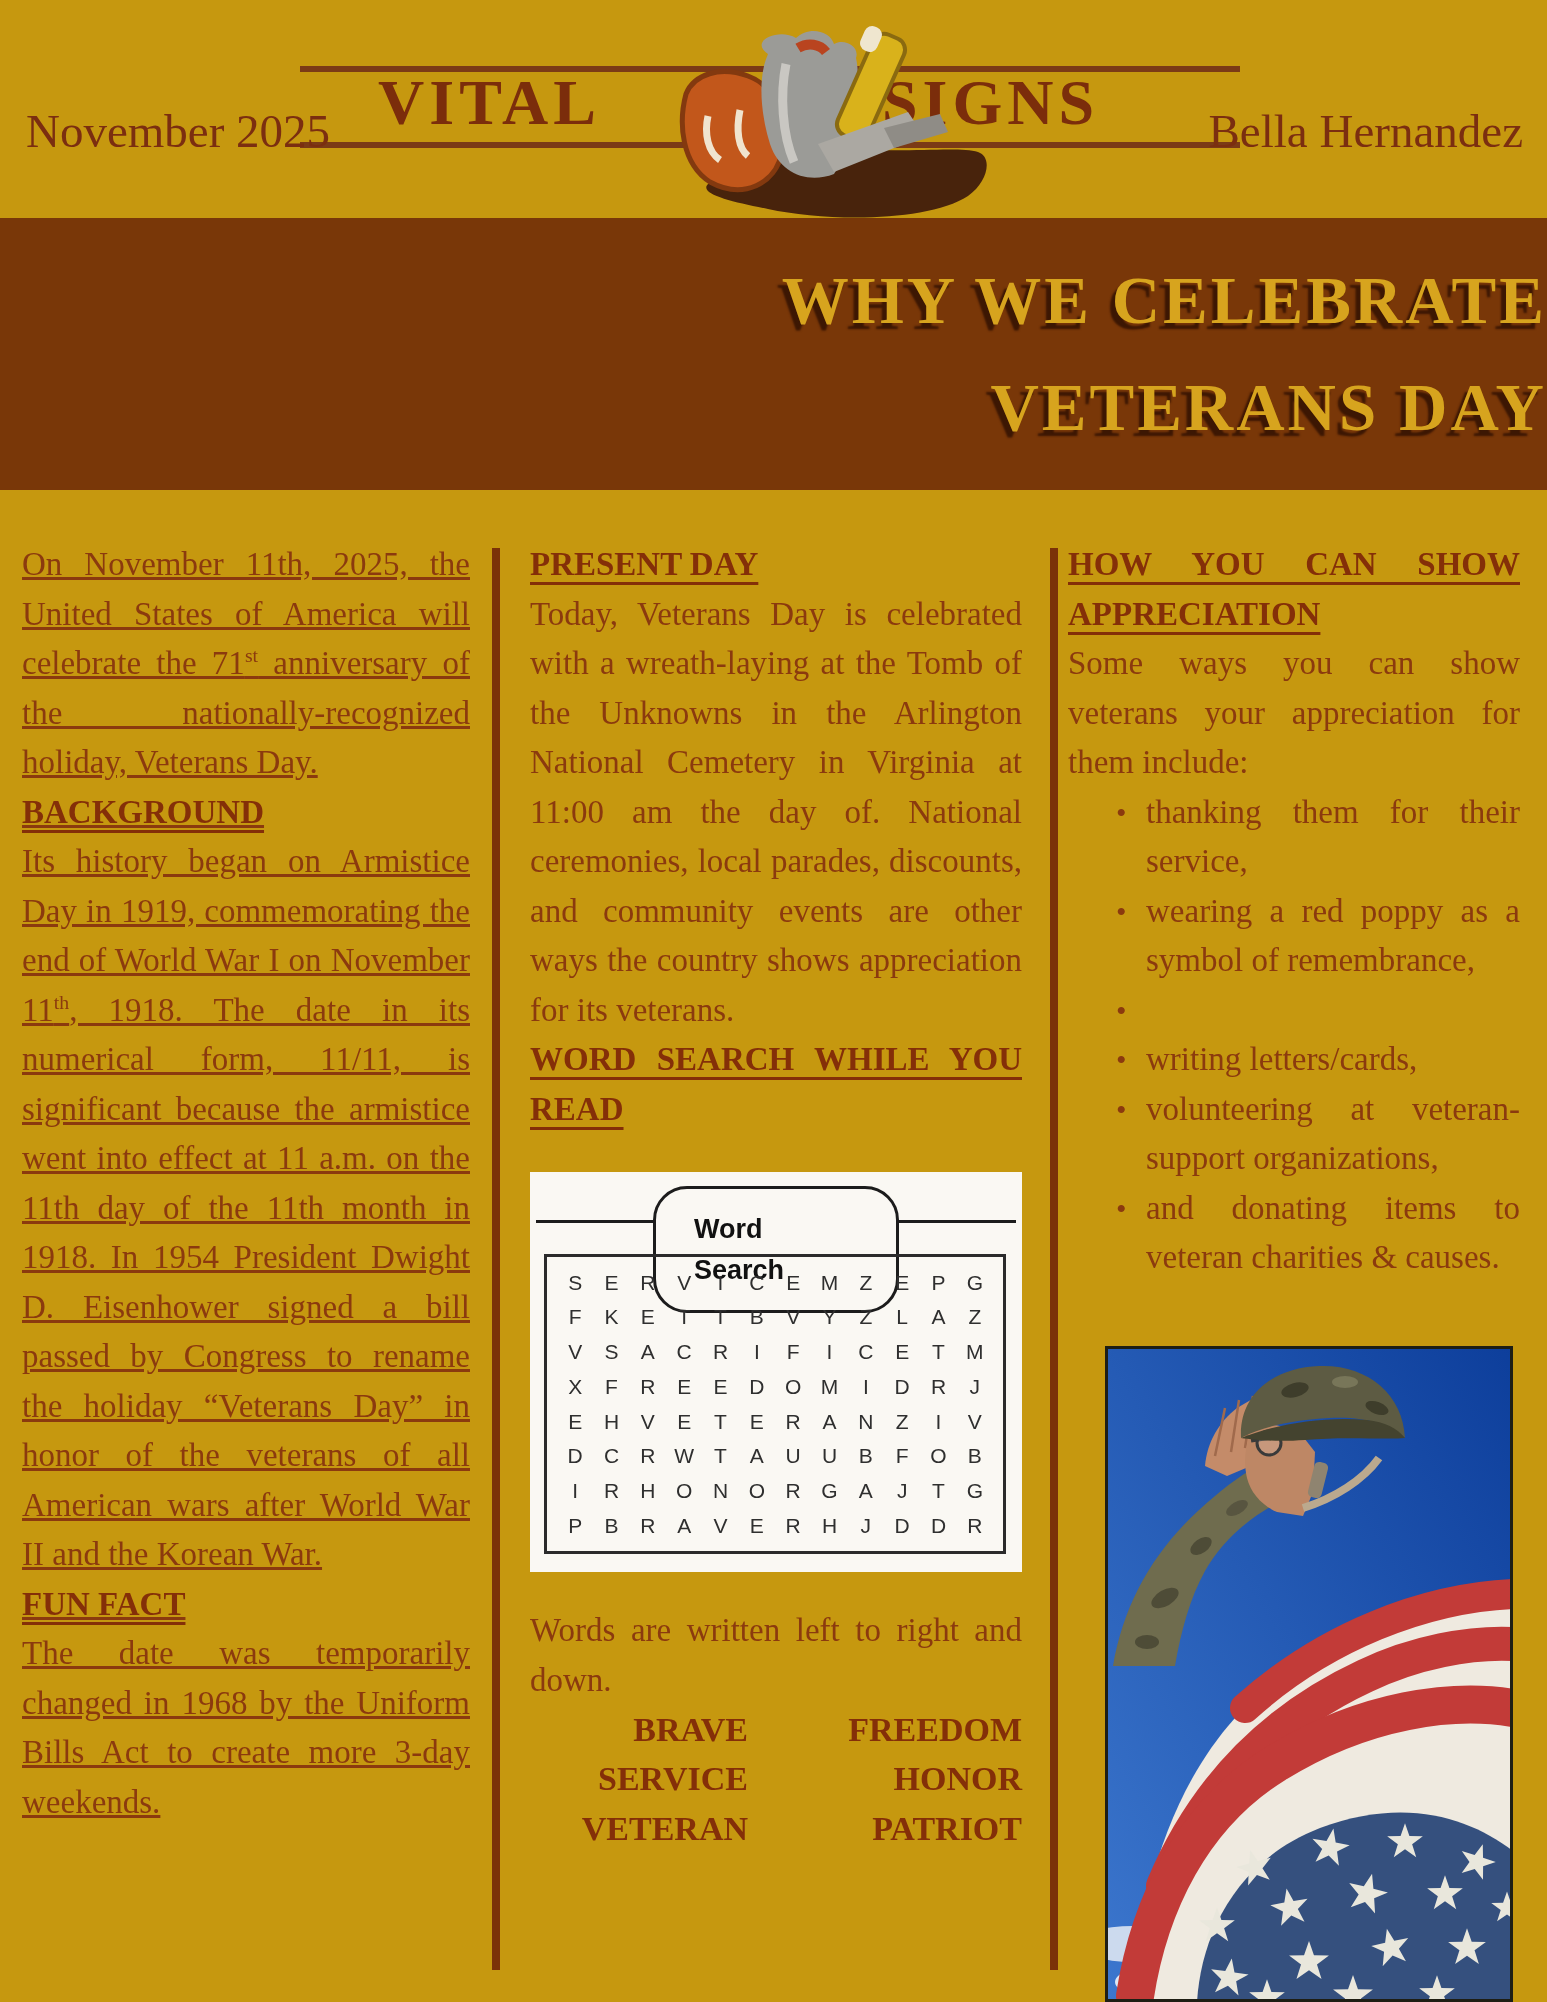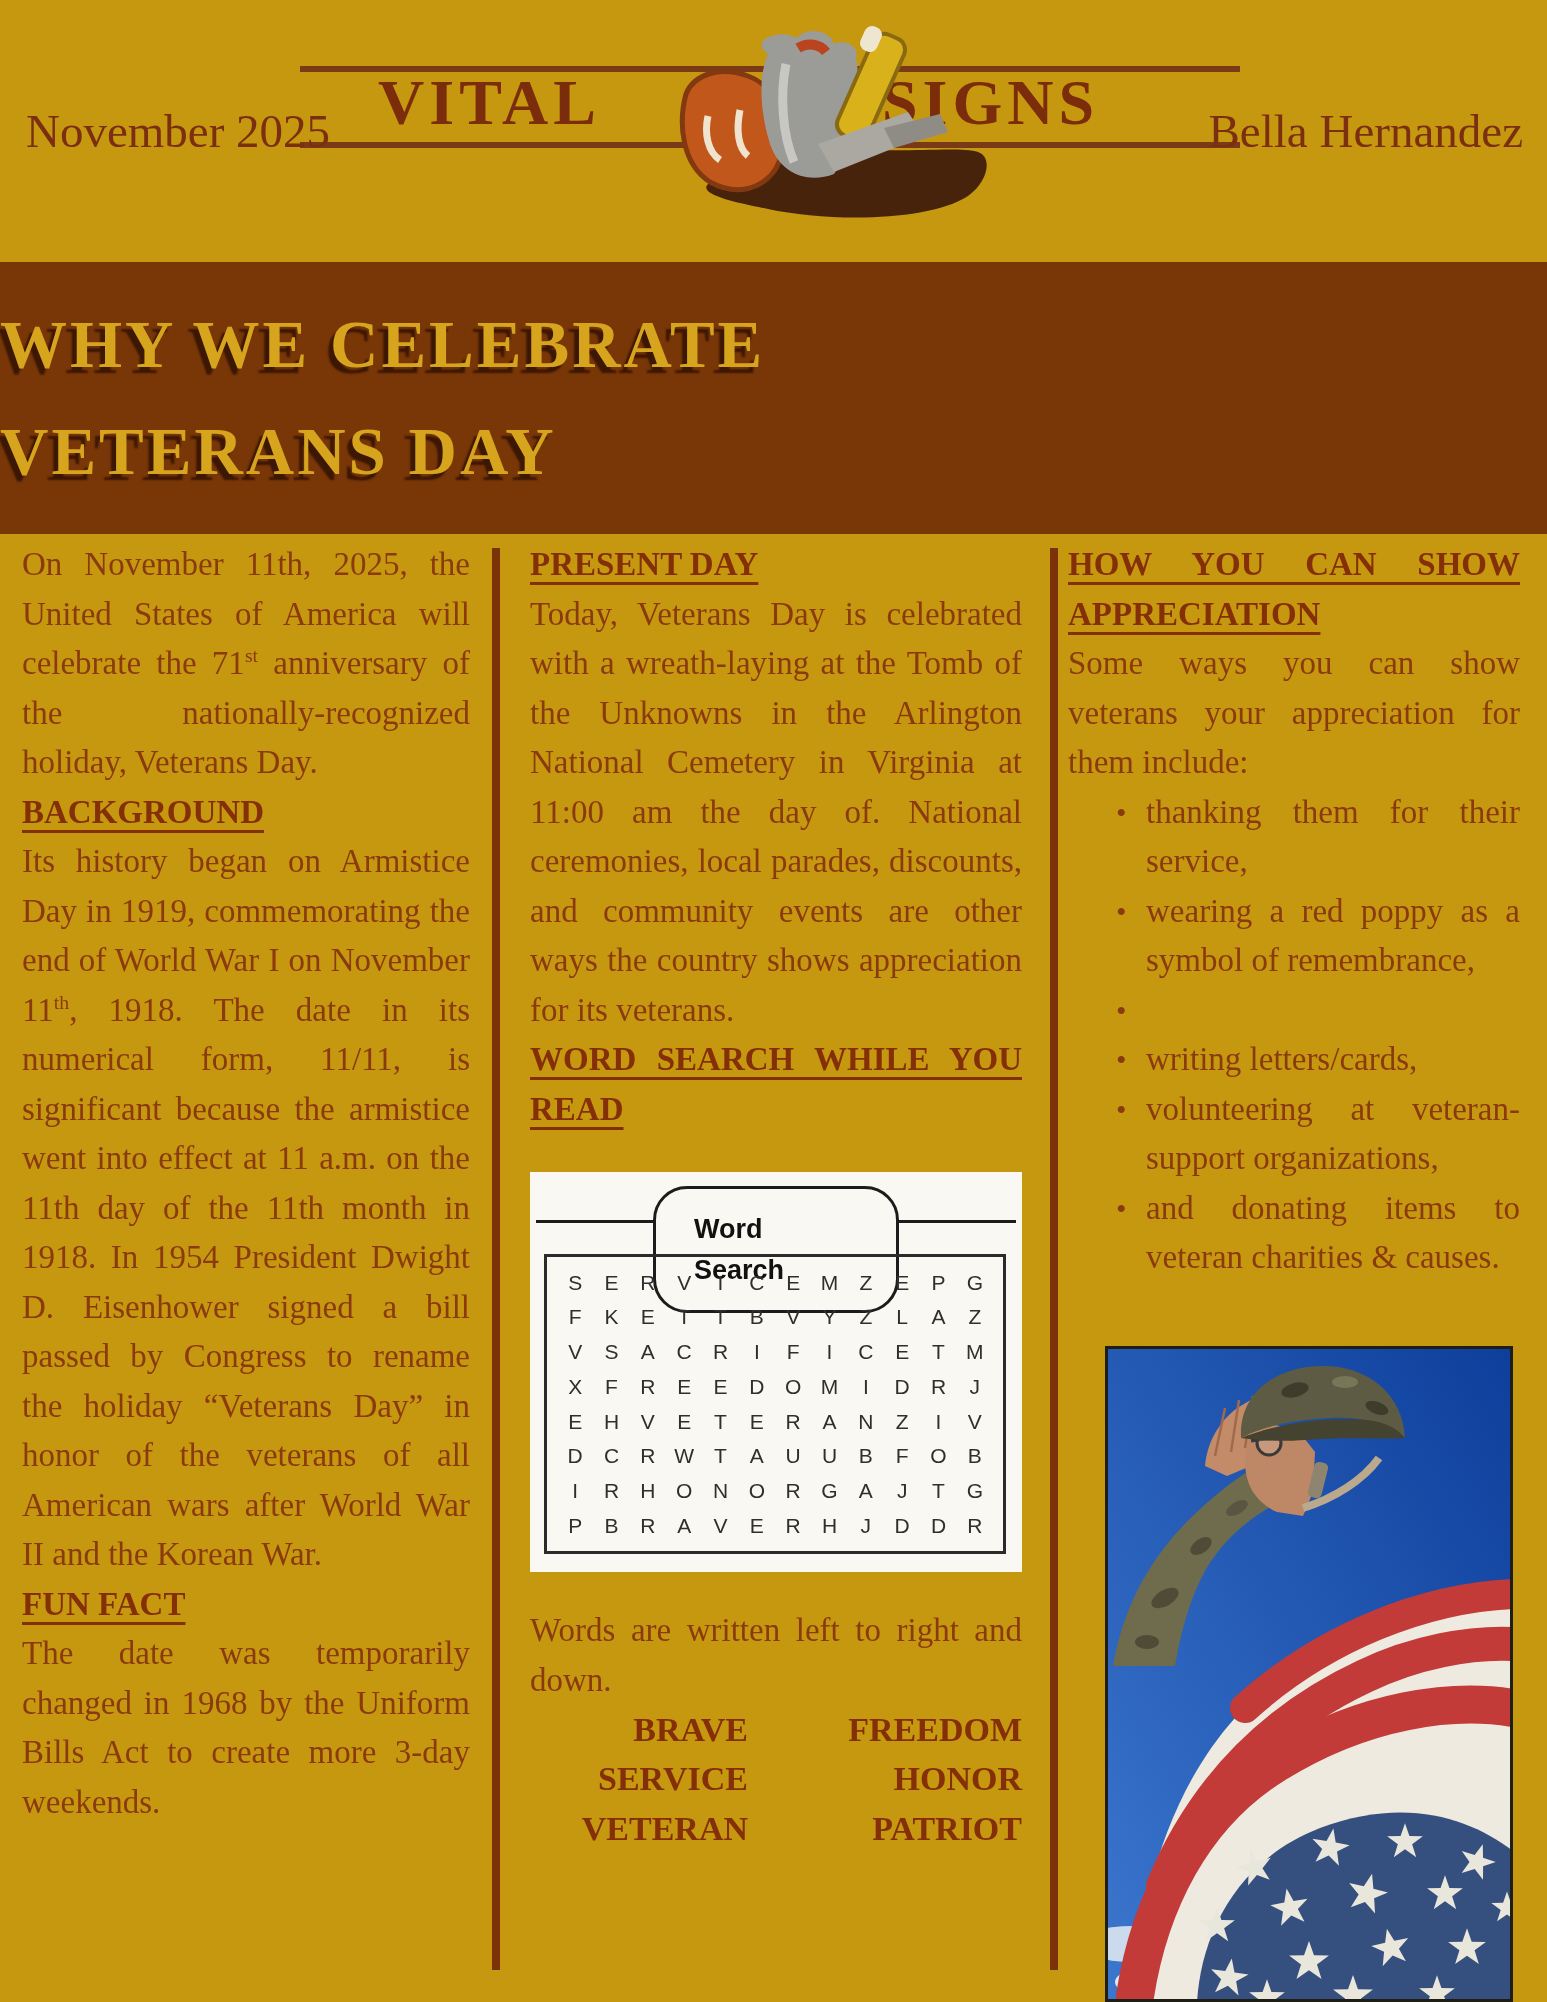--- a/index.html
+++ b/index.html
@@ -11,27 +11,27 @@
   .logo-word{position:absolute;font-weight:bold;color:#7B2D0B;font-size:64px;letter-spacing:5px;top:66px;font-family:"Liberation Serif",serif;}
   .logo-vital{left:378px;}
   .logo-signs{left:882px;}
   .logo-art{position:absolute;left:648px;top:24px;width:364px;height:196px;}
   .issue-row{position:absolute;top:104px;left:0;width:100%;}
   .issue-date{position:absolute;left:26px;top:0;font-size:47px;color:#7B2E10;}
   .issue-author{position:absolute;right:24px;top:0;font-size:47px;color:#7B2E10;}
 
   
   .title-band{position:absolute;left:0;top:218px;width:1547px;height:272px;background:#793708;
-    display:flex;flex-direction:column;align-items:flex-start;justify-content:center;gap:40px;margin-top:44px;}
+    display:flex;flex-direction:column;align-items:flex-end;justify-content:center;gap:40px;}
   .title-line{font-size:67px;font-weight:bold;letter-spacing:3px;color:#D7A41E;line-height:1;
     text-shadow:-5px 6px 2px rgba(45,15,2,.8);}
 
   
   .col{position:absolute;top:540px;font-size:33px;line-height:1.5;color:#8B3A0E;text-align:justify;}
-  .col1{left:22px;width:448px;}
+  .col1{left:22px;width:448px;text-decoration:underline;}
   .col2{left:530px;width:492px;}
   .col3{left:1068px;width:452px;}
   .vdiv{position:absolute;top:548px;width:8px;height:1422px;background:#7B3208;}
   .vdiv1{left:492px;} .vdiv2{left:1050px;}
   .h{font-weight:bold;color:#842F08;text-decoration:underline;text-decoration-thickness:3px;text-underline-offset:7px;}
   sup{font-size:60%;line-height:0;}
 
   
   .wsbox{position:relative;margin-top:38px;width:492px;height:400px;background:#FAF8F3;text-align:left;}
   .ws-line{position:absolute;left:6px;right:6px;top:48px;height:3px;background:#1C1C1C;}

